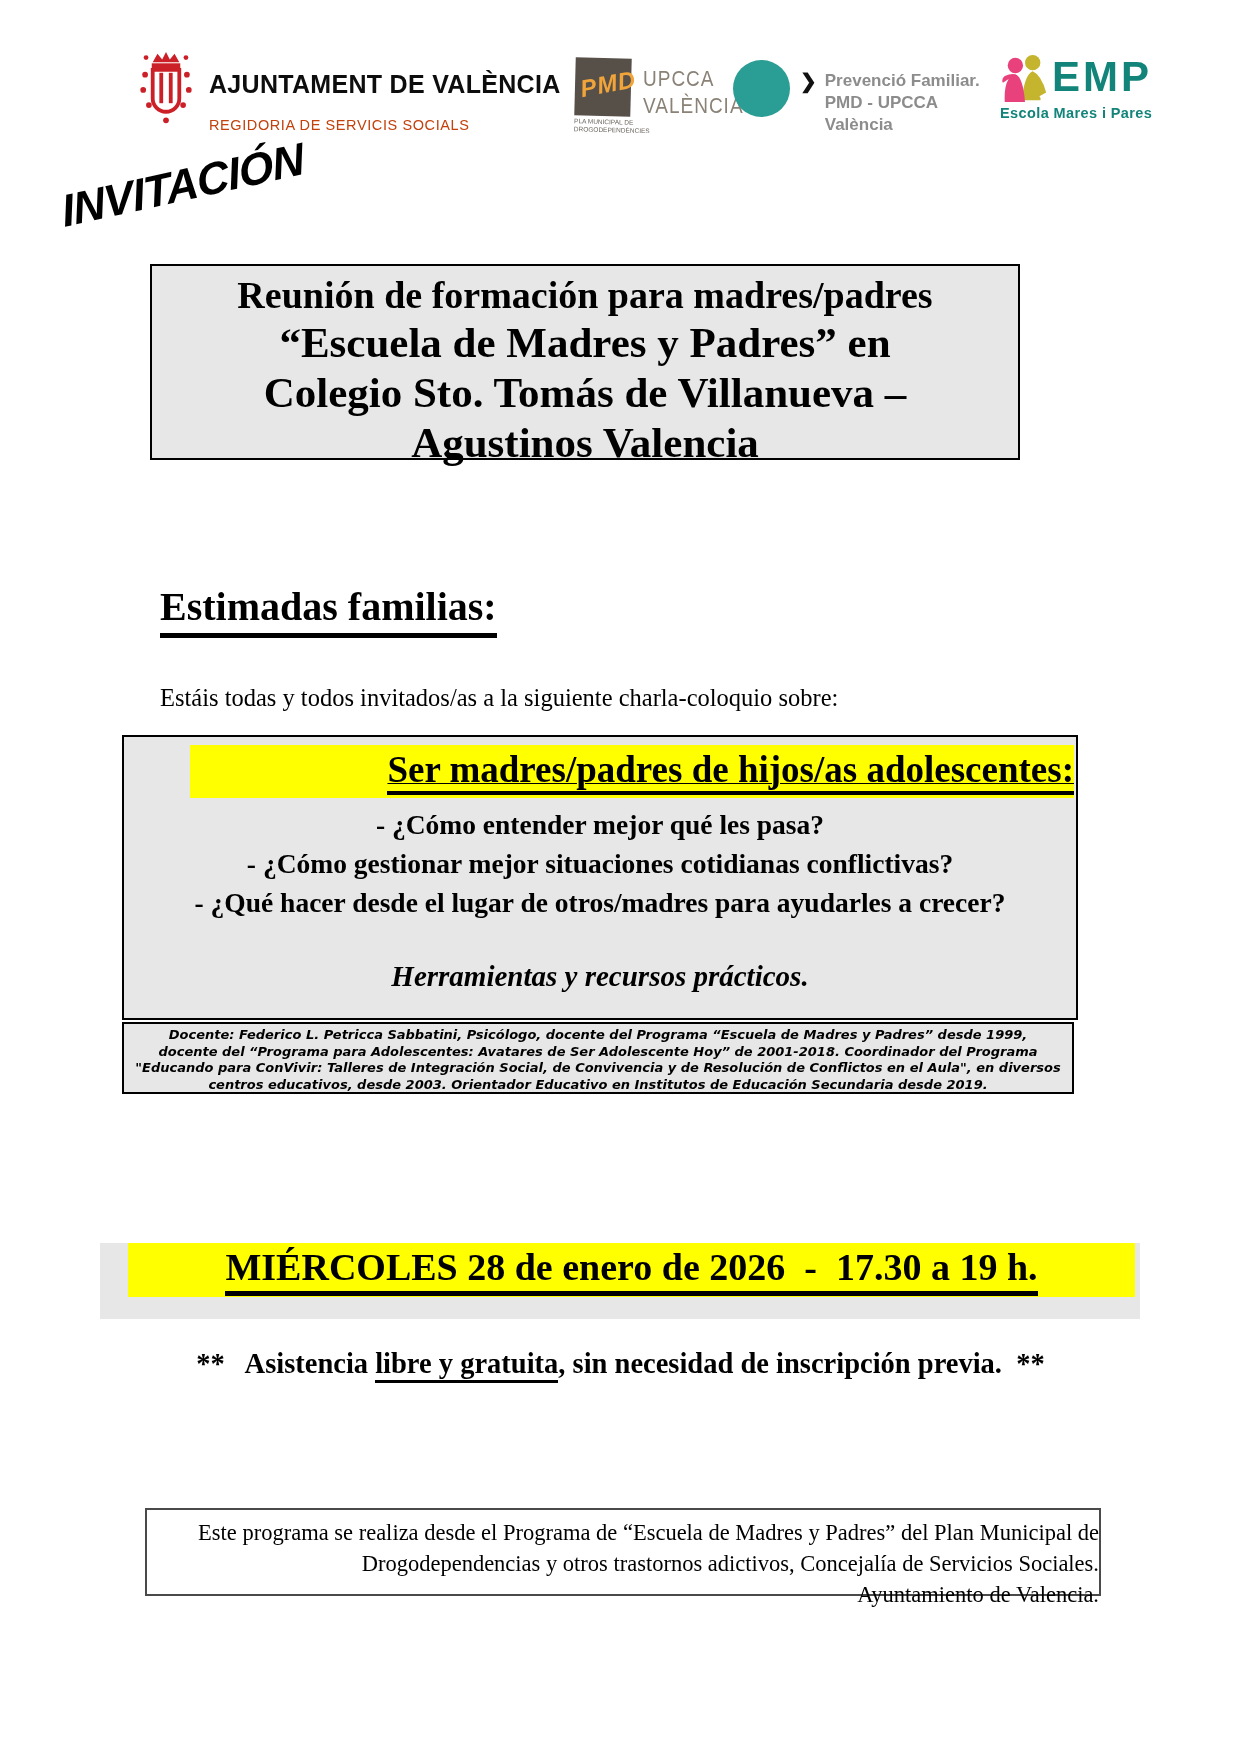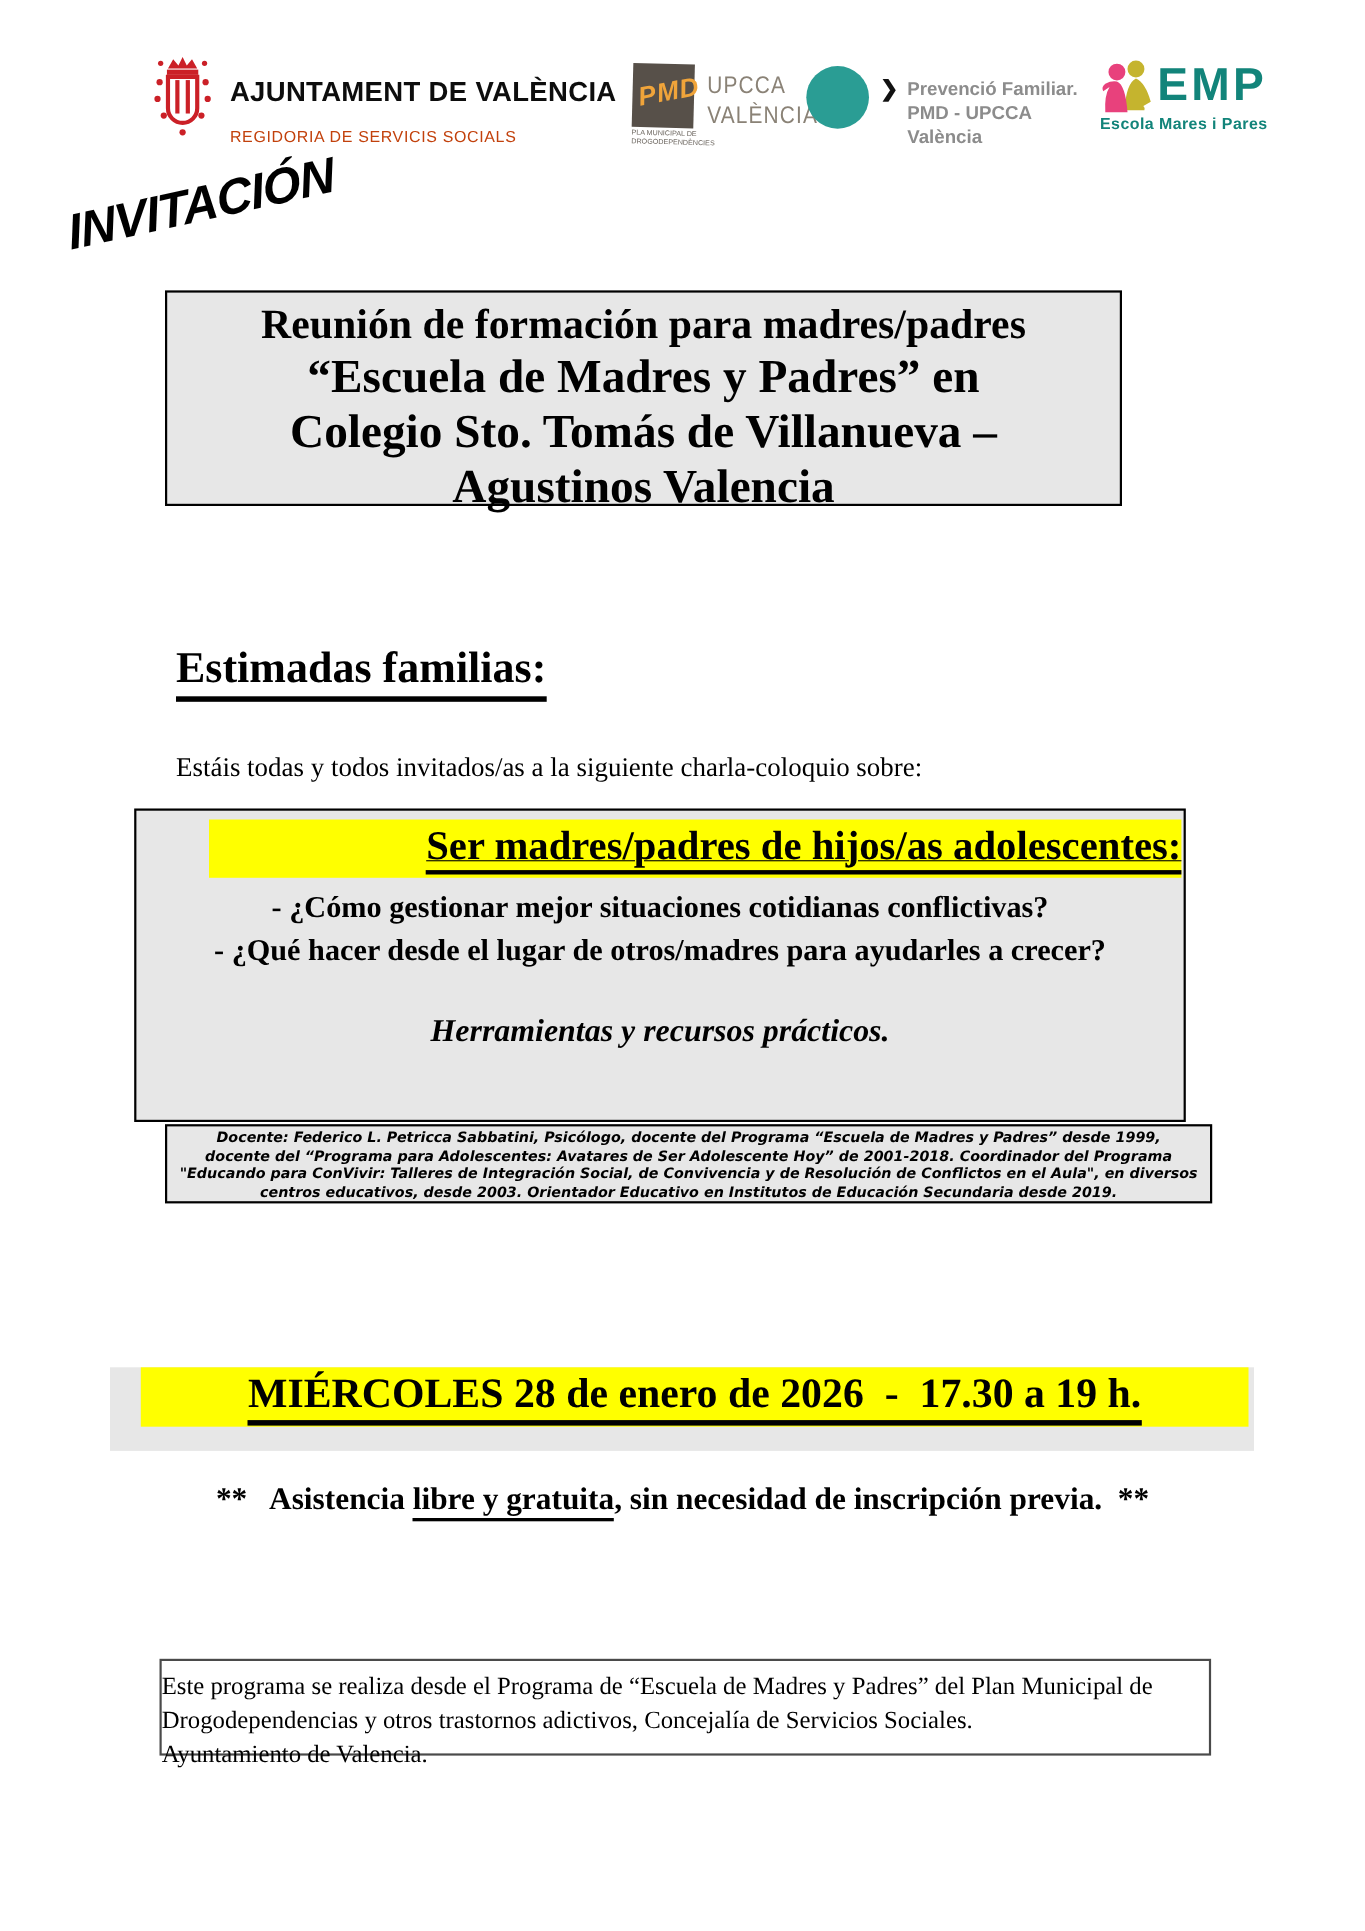--- a/index.html
+++ b/index.html
@@ -61,39 +61,39 @@
             background:var(--c-gray-box);border:2px solid #000;}
   .talk-title{margin:8px 2px 0 66px;background:var(--c-yellow);text-align:right;padding:3px 0 7px;text-decoration:underline;}
   .talk-title span{font-size:37px;font-weight:bold;border-bottom:4px solid #000;padding-bottom:1px;}
   .talk-bullets{margin-top:7px;text-align:center;font-size:27.5px;font-weight:bold;line-height:1.42;}
   .talk-footer{margin-top:38px;text-align:center;font-size:29px;font-weight:bold;font-style:italic;}
 
   
   .doc-box{position:absolute;left:122px;top:1022px;width:952px;height:72px;
            background:var(--c-gray-box);border:2px solid #000;
            font-family:"DejaVu Sans",sans-serif;font-weight:bold;font-style:italic;
-           font-size:13px;line-height:16.5px;text-align:center;padding-top:3px;box-sizing:border-box;margin-left:28px;}
+           font-size:13px;line-height:16.5px;text-align:center;padding-top:3px;box-sizing:border-box;}
   .doc-box div{white-space:nowrap;}
 
   
   .banner-wrap{position:absolute;left:100px;top:1243px;width:1040px;height:76px;background:var(--c-gray-box);}
   .banner-yellow{position:absolute;left:28px;right:5px;top:0;height:54px;background:var(--c-yellow);
                  text-align:center;}
   .banner-yellow span{font-size:38px;font-weight:bold;border-bottom:5px solid #000;
                       padding-bottom:2px;white-space:pre;display:inline-block;margin-top:2px;}
 
   
   .attend{position:absolute;left:0;top:1348px;width:100%;text-align:center;
           font-size:28.5px;font-weight:bold;}
   .attend span{white-space:pre;}
   .attend .u{border-bottom:3px solid #000;padding-bottom:1px;}
 
   
   .foot-box{position:absolute;left:145px;top:1508px;width:956px;height:88px;border:2px solid #4a4a4a;
-            text-align:left;font-size:22.5px;line-height:1.38;padding-top:7px;box-sizing:border-box;}
+            text-align:right;font-size:22.5px;line-height:1.38;padding-top:7px;box-sizing:border-box;}
 </style>
 </head>
 <body>
 
 <div class="page">
 
   <div class="logo-aj">
     <svg class="crest" viewBox="0 0 60 80">
       <path d="M16 13 l5 -9 l5 6 l4 -8 l4 8 l5 -6 l5 9 z" fill="#cb2027"></path>
       <rect x="15" y="14" width="30" height="5" fill="#cb2027"></rect>
@@ -166,20 +166,21 @@
   <div class="greeting">
     <span>Estimadas familias:</span>
   </div>
   <div class="intro">Estáis todas y todos invitados/as a la siguiente charla-coloquio sobre:</div>
 
   <div class="talk-box">
     <div class="talk-title">
       <span>Ser madres/padres de hijos/as adolescentes:</span>
     </div>
     <div class="talk-bullets">
+      <div>- ¿Cómo entender mejor qué les pasa?</div>
       <div>- ¿Cómo gestionar mejor situaciones cotidianas conflictivas?</div>
       <div>- ¿Qué hacer desde el lugar de otros/madres para ayudarles a crecer?</div>
     </div>
     <div class="talk-footer">Herramientas y recursos prácticos.</div>
   </div>
 
   <div class="doc-box">
     <div>Docente:  Federico L. Petricca Sabbatini, Psicólogo, docente del Programa “Escuela de Madres y Padres” desde 1999,</div>
     <div>docente del “Programa para Adolescentes: Avatares de Ser Adolescente Hoy” de 2001-2018. Coordinador del Programa</div>
     <div>"Educando para ConVivir: Talleres de Integración Social, de Convivencia y de Resolución de Conflictos en el Aula", en diversos</div>

